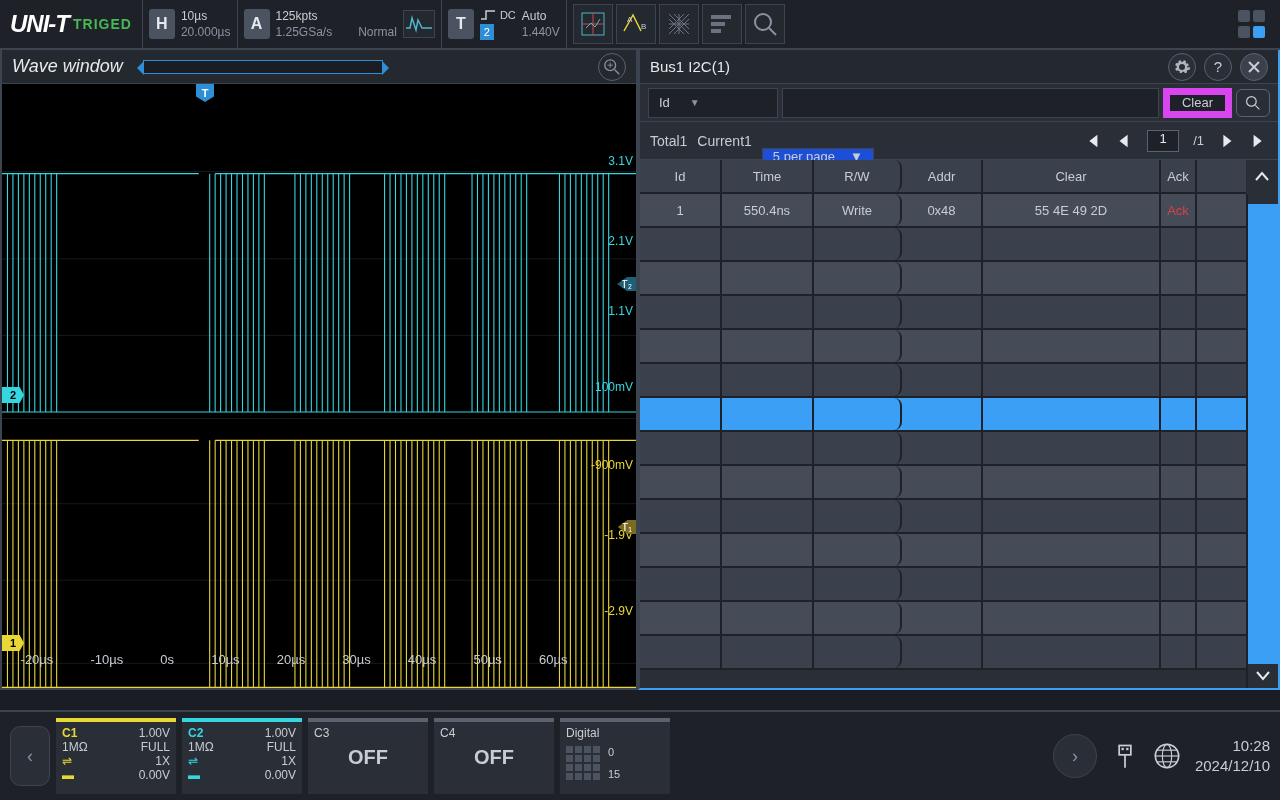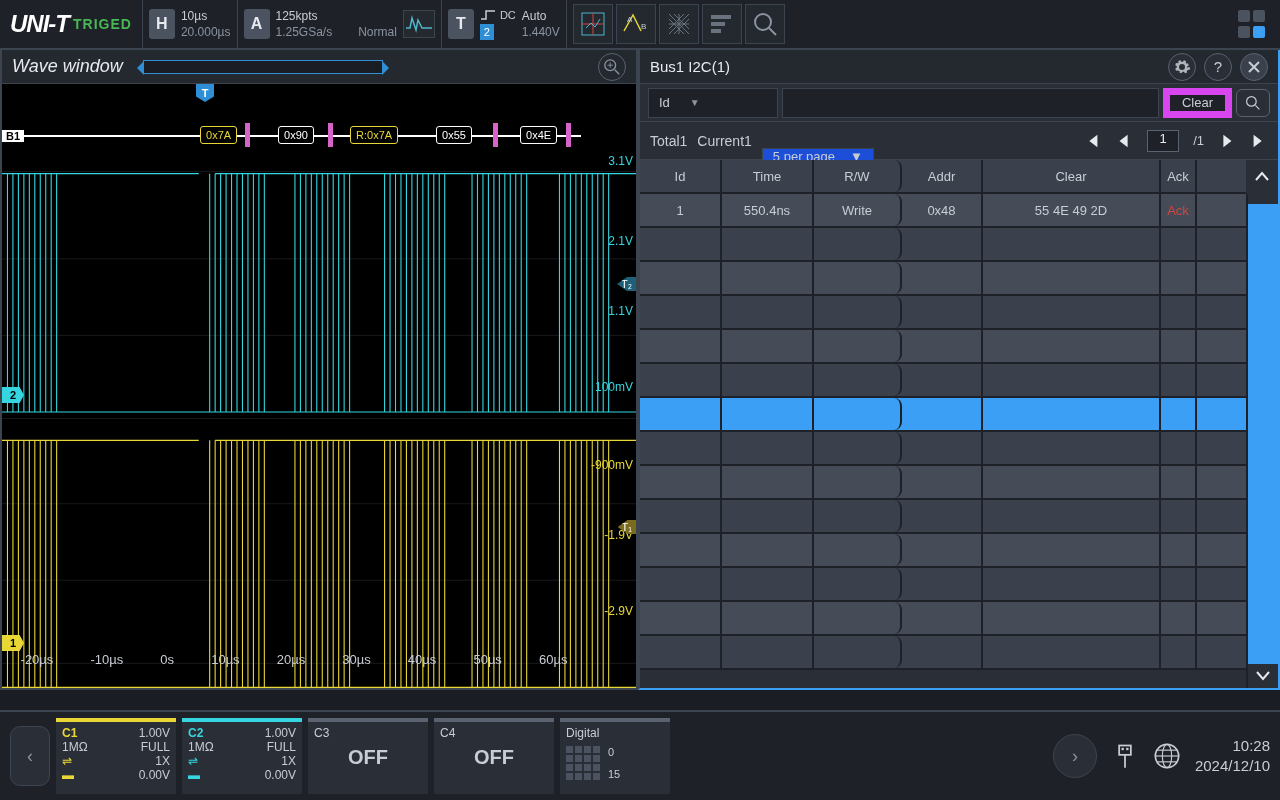--- a/index.html
+++ b/index.html
@@ -301,34 +301,20 @@
             <circle cx="8" cy="8" r="6" stroke="#8a93a0" fill="none" stroke-width="1.5"></circle>
             <line x1="8" y1="5" x2="8" y2="11" stroke="#8a93a0"></line>
             <line x1="5" y1="8" x2="11" y2="8" stroke="#8a93a0"></line>
             <line x1="13" y1="13" x2="18" y2="18" stroke="#8a93a0" stroke-width="1.5"></line>
           </svg>
       </div>
     </div>
     <div class="wave-body">
       <div class="t-marker">T</div>
 
-      <div class="bus-row">
-        <span class="b1-tag">B1</span>
-        <div class="bus-line" id="bus-line">
-            <span class="decode-bubble y" style="left: 176px;">0x7A</span>
-            <span class="decode-bubble" style="left: 254px;">0x90</span>
-            <span class="decode-bubble y" style="left: 326px;">R:0x7A</span>
-            <span class="decode-bubble" style="left: 412px;">0x55</span>
-            <span class="decode-bubble" style="left: 496px;">0x4E</span>
-            <div class="pink-bar" style="left: 221px;"></div>
-            <div class="pink-bar" style="left: 304px;"></div>
-            <div class="pink-bar" style="left: 469px;"></div>
-            <div class="pink-bar" style="left: 542px;"></div>
-          </div>
-      </div>
 
       <svg viewBox="0 0 580 570" preserveAspectRatio="none">
 
         <g stroke="#2a2e36" stroke-width="0.5">
           <line x1="0" y1="80" x2="580" y2="80"></line>
             <line x1="0" y1="160" x2="580" y2="160"></line>
           <line x1="0" y1="230" x2="580" y2="230"></line>
             <line x1="0" y1="306" x2="580" y2="306"></line>
           <line x1="0" y1="384" x2="580" y2="384"></line>
             <line x1="0" y1="454" x2="580" y2="454"></line>

